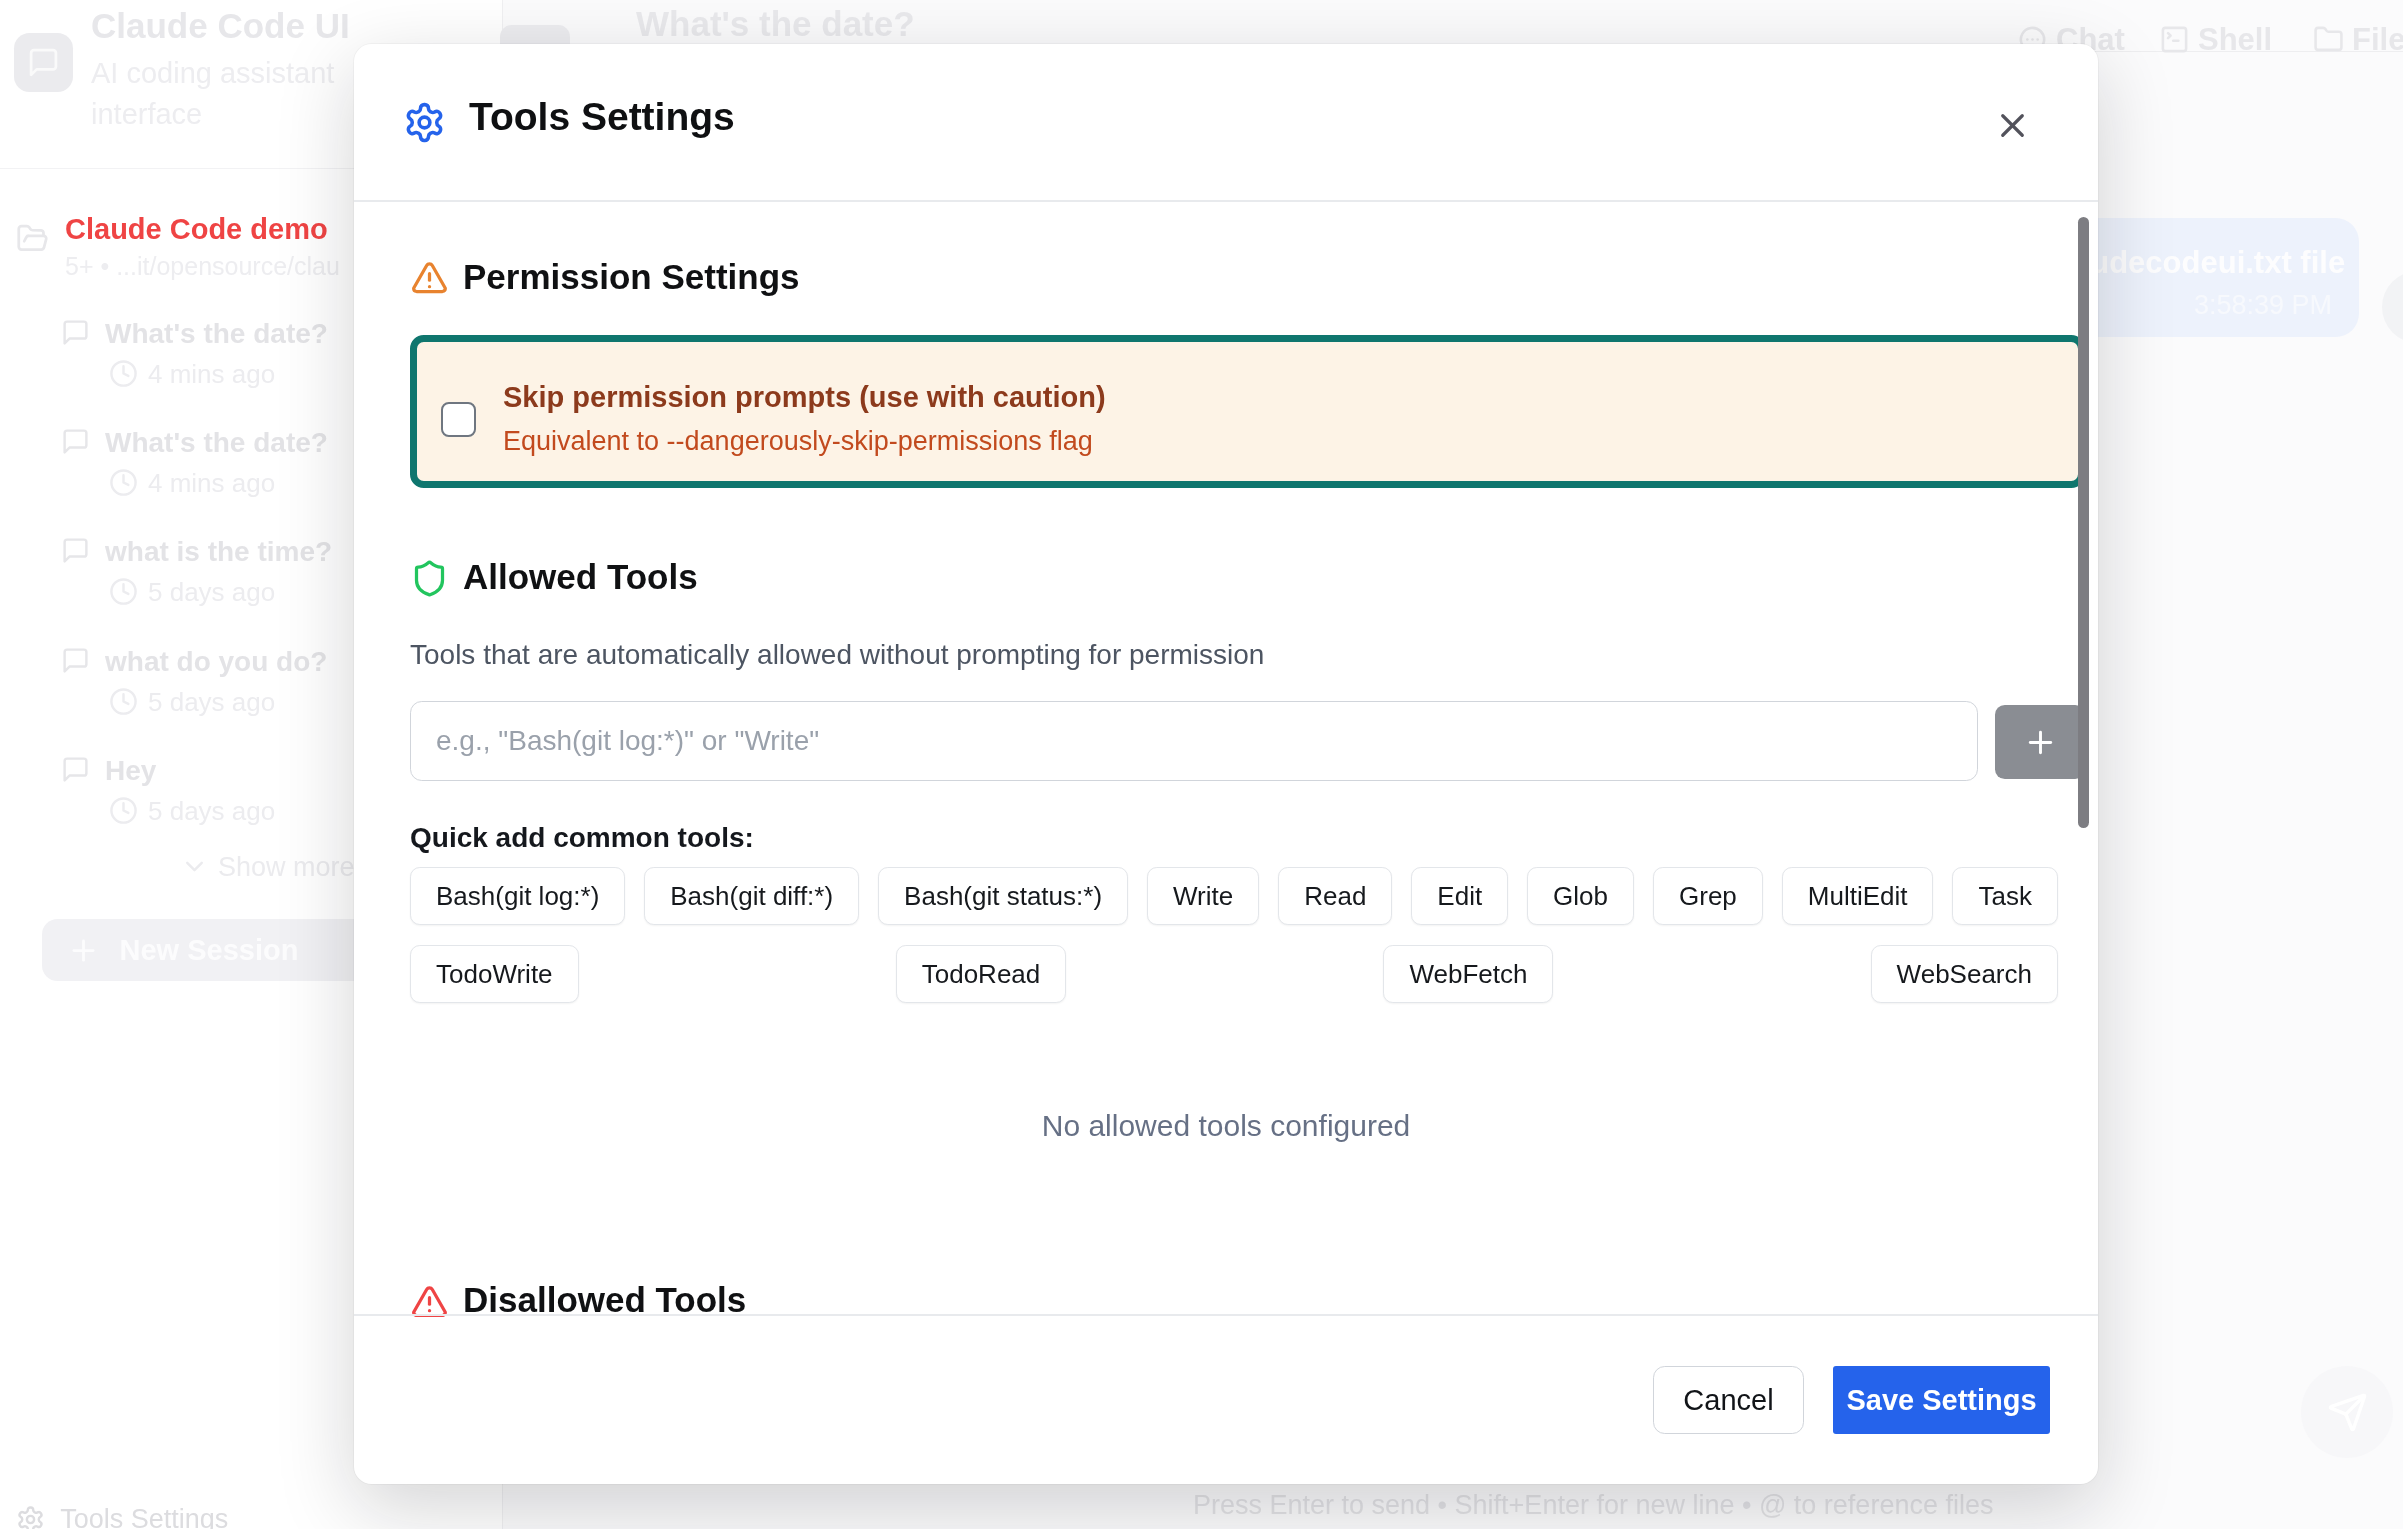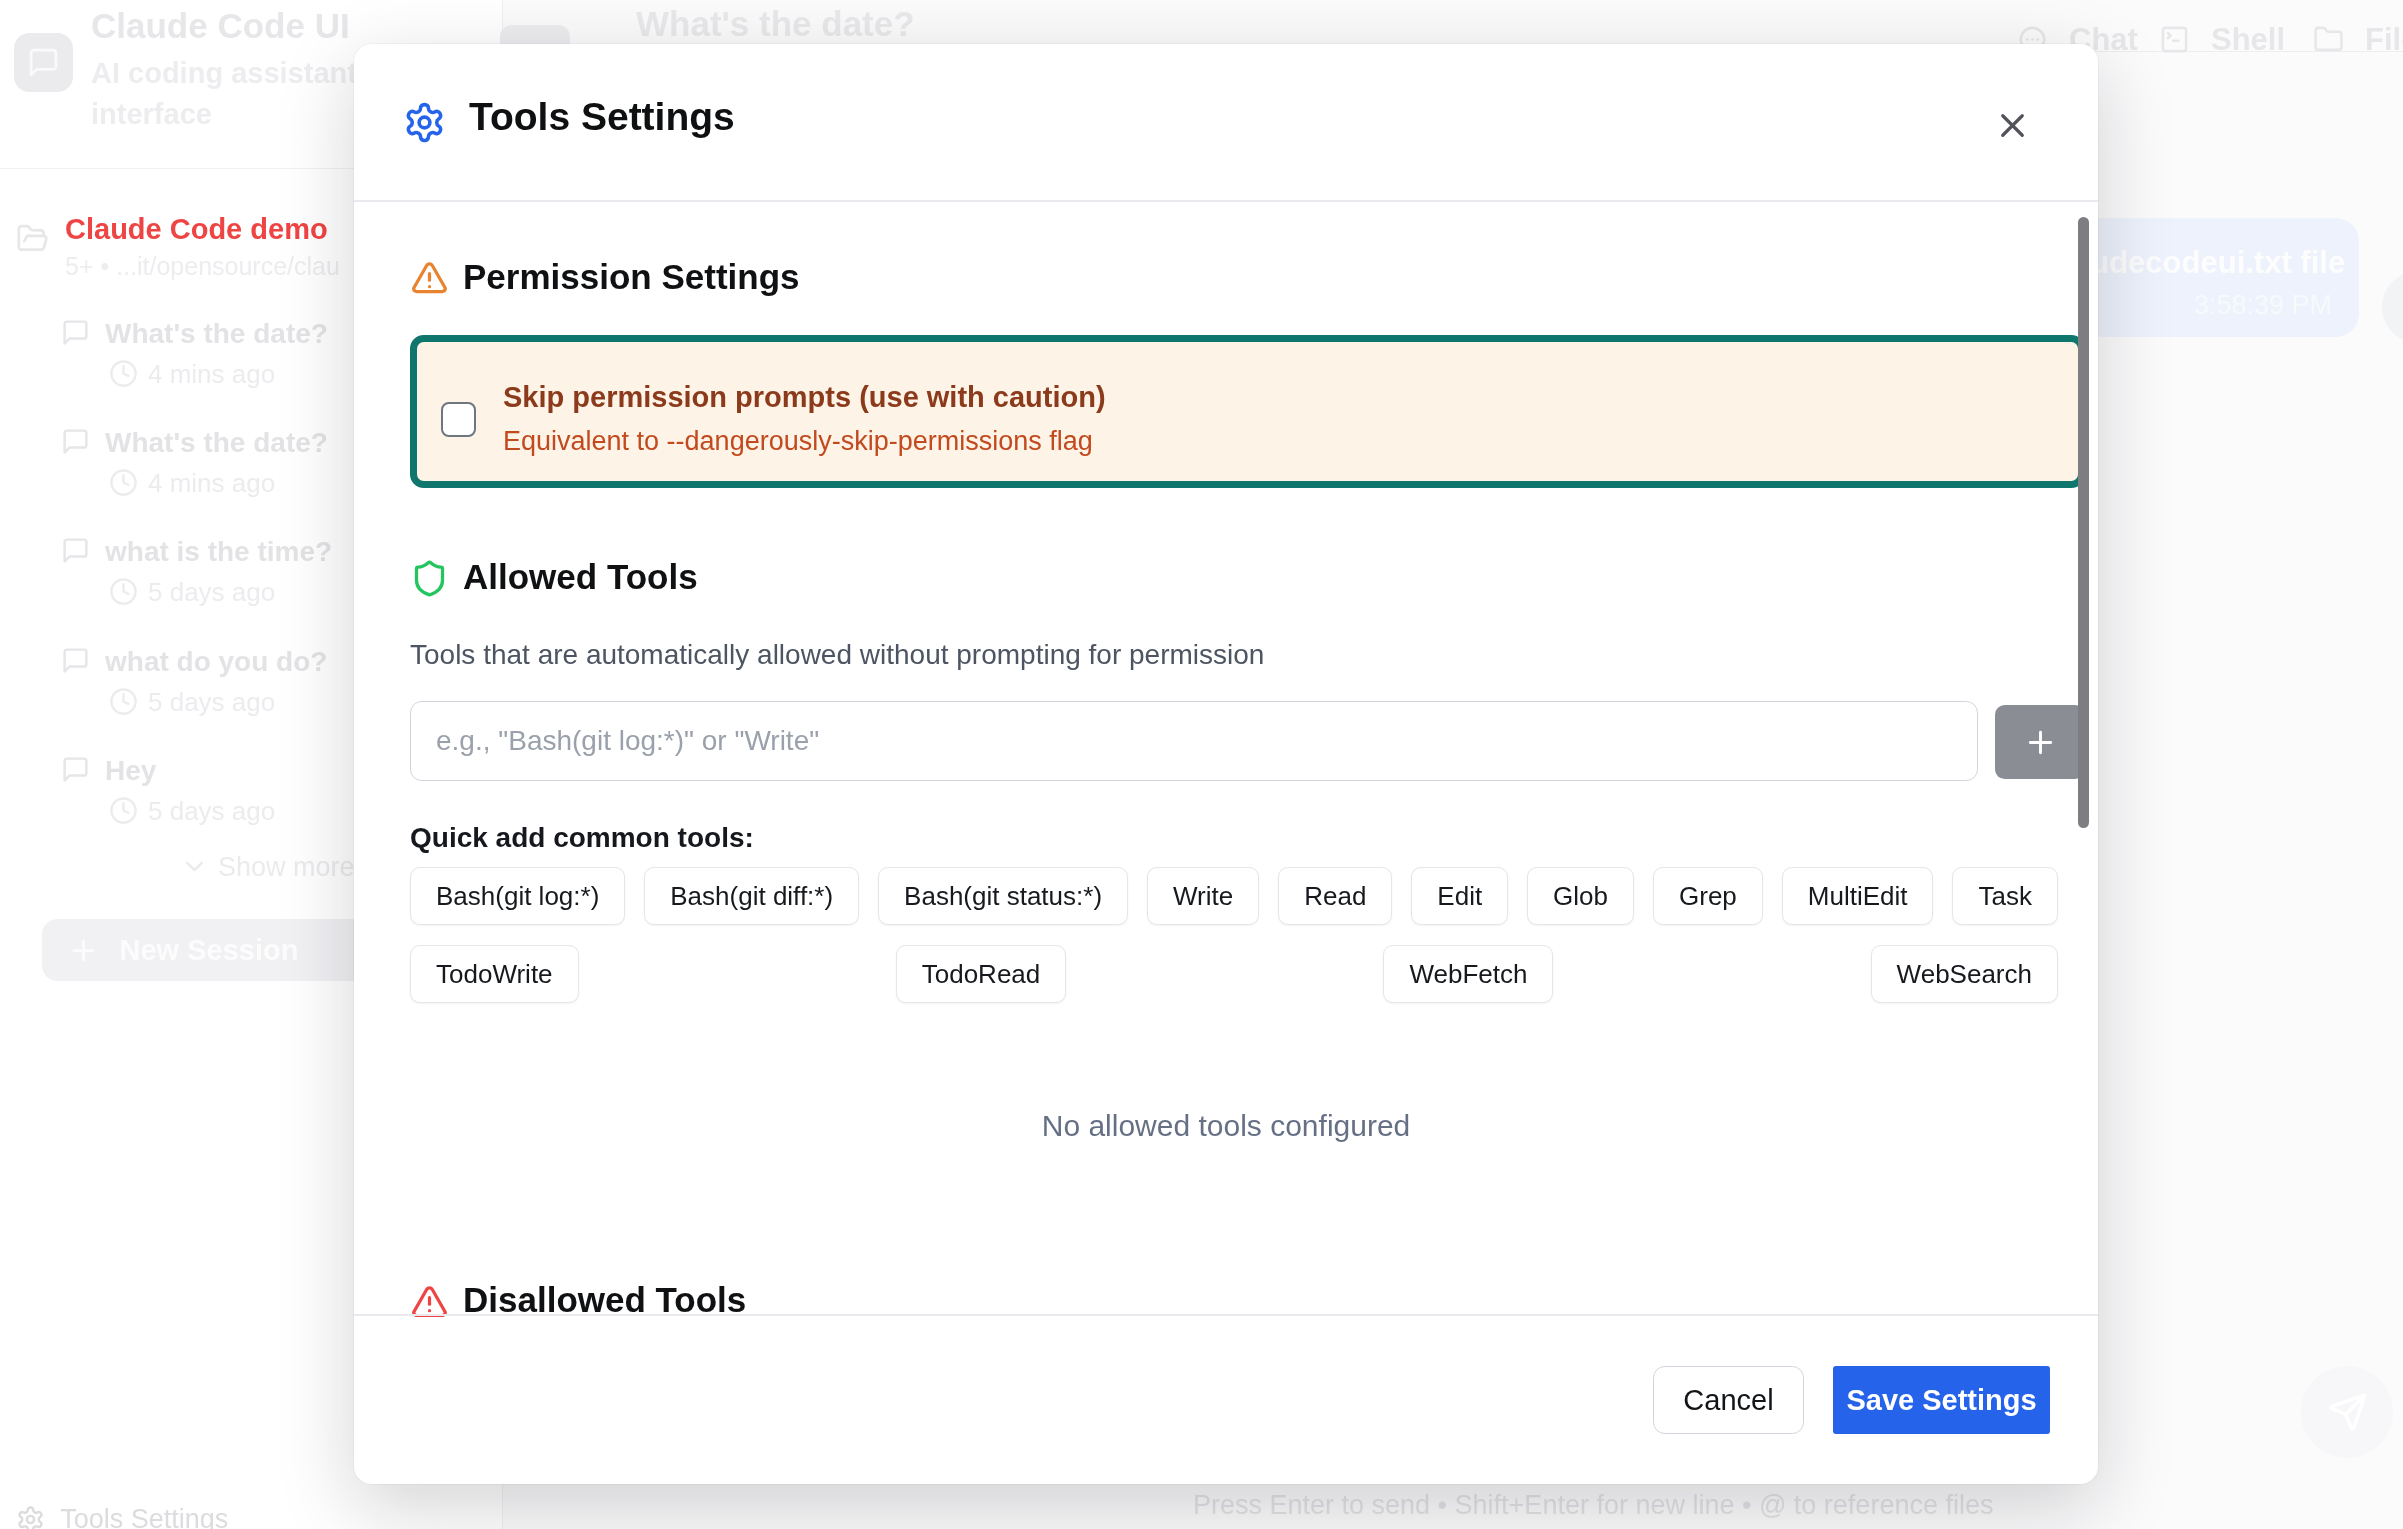--- a/index.html
+++ b/index.html
@@ -6,39 +6,39 @@
   .screen{position:relative;width:2404px;height:1529px;overflow:hidden;
           background:#fbfbfc;font-family:"Liberation Sans",sans-serif;}
   .abs{position:absolute;}
   svg{display:block;}
 
   
   .sidebar{position:absolute;left:0;top:0;width:502px;height:1529px;background:#fff;border-right:1.5px solid #f0f0f2;}
   .app-icon{position:absolute;left:13.7px;top:33px;width:59px;height:59px;border-radius:15.6px;background:#ebebee;
             display:flex;align-items:center;justify-content:center;color:#fafafa;}
   .app-title{position:absolute;left:91px;top:5.9px;font-size:35px;font-weight:700;color:#e7e7ea;white-space:nowrap;}
-  .app-sub{position:absolute;left:91px;font-size:29px;color:#ededf0;white-space:nowrap;font-weight:bold;}
+  .app-sub{position:absolute;left:91px;font-size:29px;color:#ededf0;white-space:nowrap;}
   .sb-div{position:absolute;left:0;width:502px;border-top:1.5px solid #f2f2f4;}
   .proj-name{position:absolute;left:65px;top:213px;font-size:29px;font-weight:600;color:#ef4444;white-space:nowrap;}
   .proj-meta{position:absolute;left:65px;top:252px;font-size:25px;color:#ededf0;white-space:nowrap;}
   .sess{position:absolute;left:0;width:371px;height:98px;}
   .s-icon{position:absolute;left:61px;top:0;color:#e6e6e9;}
   .s-title{position:absolute;left:105px;top:0;font-size:28px;font-weight:600;color:#e3e3e6;white-space:nowrap;}
   .s-clock{position:absolute;left:109px;top:41px;color:#ececef;}
   .s-time{position:absolute;left:148px;top:41px;font-size:26px;color:#ececef;white-space:nowrap;}
   .show-more{position:absolute;left:180px;top:852px;display:flex;align-items:flex-start;gap:9px;color:#ebebee;font-size:27px;}
   .new-session{position:absolute;left:42px;top:919px;width:419px;height:62px;border-radius:15.6px;background:#f1f1f4;
                display:flex;align-items:center;gap:19.5px;padding-left:25px;box-sizing:border-box;color:#fcfcfd;}
   .new-session span{font-size:29px;font-weight:600;}
   .sb-footer{position:absolute;left:15.6px;top:1504px;display:flex;align-items:center;gap:15.6px;color:#dcdcdf;font-size:27px;}
 
   .topbar-div{position:absolute;left:502px;top:51px;width:1902px;border-top:1.5px solid #eeeef0;}
   .back-rect{position:absolute;left:500px;top:25px;width:70px;height:43px;border-radius:11.7px;background:#ededf0;}
   .main-title{position:absolute;left:636px;top:3.9px;font-size:35px;font-weight:700;color:#e9e9ec;white-space:nowrap;}
-  .tab{position:absolute;top:21.5px;display:flex;align-items:center;gap:21px;color:#e7e7ea;font-size:31px;font-weight:600;white-space:nowrap;}
+  .tab{position:absolute;top:21.5px;display:flex;align-items:center;gap:8px;color:#e7e7ea;font-size:31px;font-weight:600;white-space:nowrap;}
 
   .bubble{position:absolute;left:1990px;top:218px;width:369px;height:119px;border-radius:23.4px;background:#edf2fc;overflow:hidden;}
   .bubble-text{position:absolute;left:83px;top:27px;font-size:31px;font-weight:600;color:#fdfdfe;white-space:nowrap;}
   .bubble-time{position:absolute;right:27px;top:72px;font-size:27px;color:#f7f9fd;white-space:nowrap;}
   .avatar{position:absolute;left:2382px;top:271px;width:72px;height:72px;border-radius:50%;background:#f2f3f5;}
   .send-btn{position:absolute;left:2301px;top:1366px;width:92px;height:92px;border-radius:50%;background:#f7f7f9;
             display:flex;align-items:center;justify-content:center;color:#ffffff;}
   .composer-hint{position:absolute;left:1193px;top:1490px;font-size:27px;color:#e3e3e6;white-space:nowrap;}
 
   

